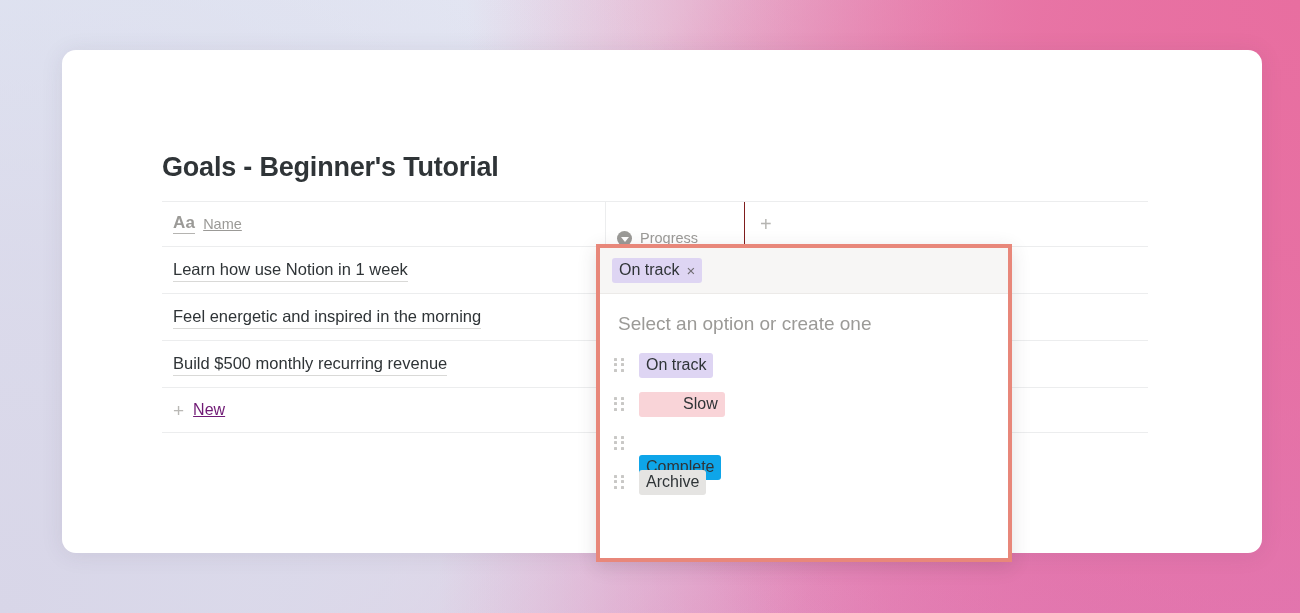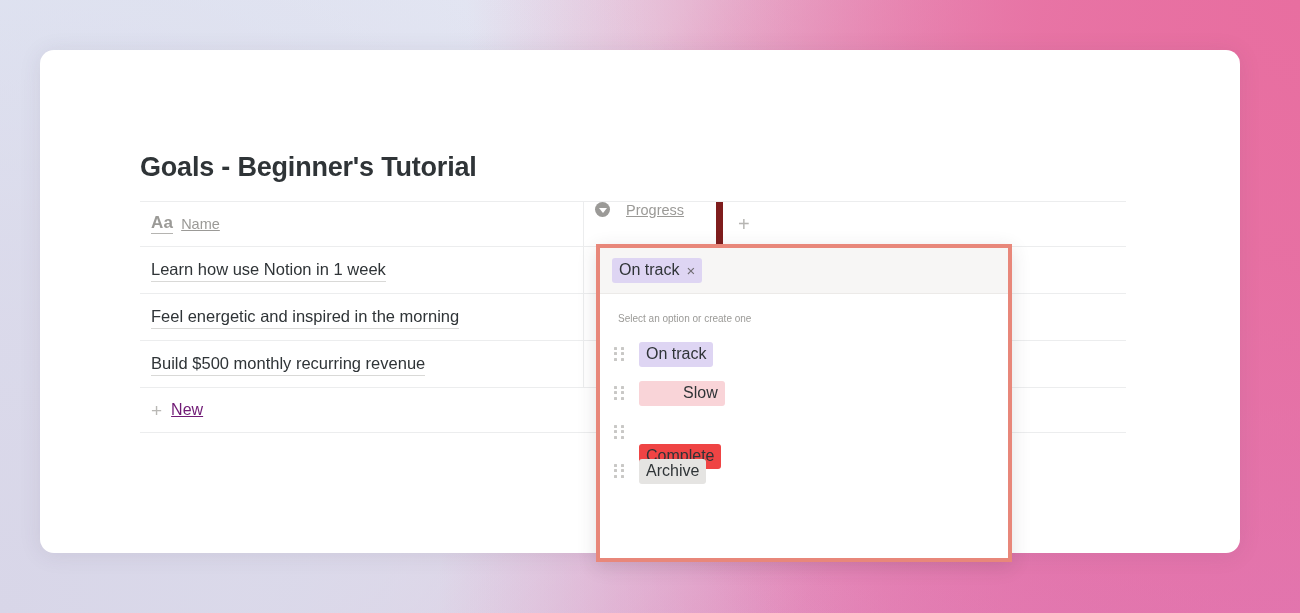--- a/index.html
+++ b/index.html
@@ -15,21 +15,21 @@
       radial-gradient(circle at 100% 0%, rgba(232,110,160,1) 0%, rgba(232,110,160,0.85) 18%, rgba(232,120,165,0) 58%),
       radial-gradient(circle at 100% 100%, rgba(224,120,180,1) 0%, rgba(224,120,180,0.85) 18%, rgba(224,120,180,0) 60%),
       radial-gradient(circle at 0% 100%, rgba(216,214,232,1) 0%, rgba(216,214,232,0.75) 25%, rgba(216,214,232,0) 62%),
       radial-gradient(circle at 0% 0%, #e2e9f5 0%, #e4e8f4 30%, rgba(228,232,244,0) 70%),
       linear-gradient(115deg, #e4eaf6 0%, #e8e2ee 32%, #e79ec3 68%, #e070a0 100%);
   }
 
   
   .card {
     position: absolute;
-    left: 40px;
+    left: 62px;
     top: 50px;
     width: 1200px;
     height: 503px;
     background: #ffffff;
     border-radius: 14px;
     box-shadow: 0 2px 22px rgba(80,60,90,0.10);
     overflow: hidden;
   }
 
   
@@ -66,25 +66,24 @@
     width: 444px;
     display: flex;
     align-items: center;
     box-sizing: border-box;
     padding-left: 11px;
     border-right: 1px solid #ecedee;
   }
   .cell-progress {
     width: 139px;
     display: flex;
-    align-items: flex-start;
+    align-items: flex-end;
     box-sizing: border-box;
     padding-left: 11px;
-    border-right: 7px solid #7f1d1d;
-    gap: 8px;
+    border-right: 1px solid #7f1d1d;
   }
   .cell-add {
     flex: 1;
     display: flex;
     align-items: center;
     box-sizing: border-box;
     padding-left: 15px;
   }
   .head-label {
     font-size: 14.5px;
@@ -209,21 +208,21 @@
     line-height: 1.25;
     white-space: nowrap;
   }
   .chip-x {
     margin-left: 7px;
     font-size: 15px;
     color: #6f6c72;
     line-height: 1;
   }
   .popup-hint {
-    font-size: 10px;
+    font-size: 19px;
     color: #9b9a97;
     padding: 19px 0 0 18px;
   }
   .options {
     margin-top: 11px;
   }
   .option-row {
     height: 39px;
     display: flex;
     align-items: center;
@@ -358,21 +357,21 @@
 
       <div class="option-row">
         <span class="grip">
             <i></i>
             <i></i>
             <i></i>
             <i></i>
             <i></i>
             <i></i>
           </span>
-        <span class="chip" style="background:#ef4444;margin-top:48px;">Complete</span>
+        <span class="chip" style="background:#0ea5e9;margin-top:48px;">Complete</span>
       </div>
 
       <div class="option-row">
         <span class="grip">
             <i></i>
             <i></i>
             <i></i>
             <i></i>
             <i></i>
             <i></i>

